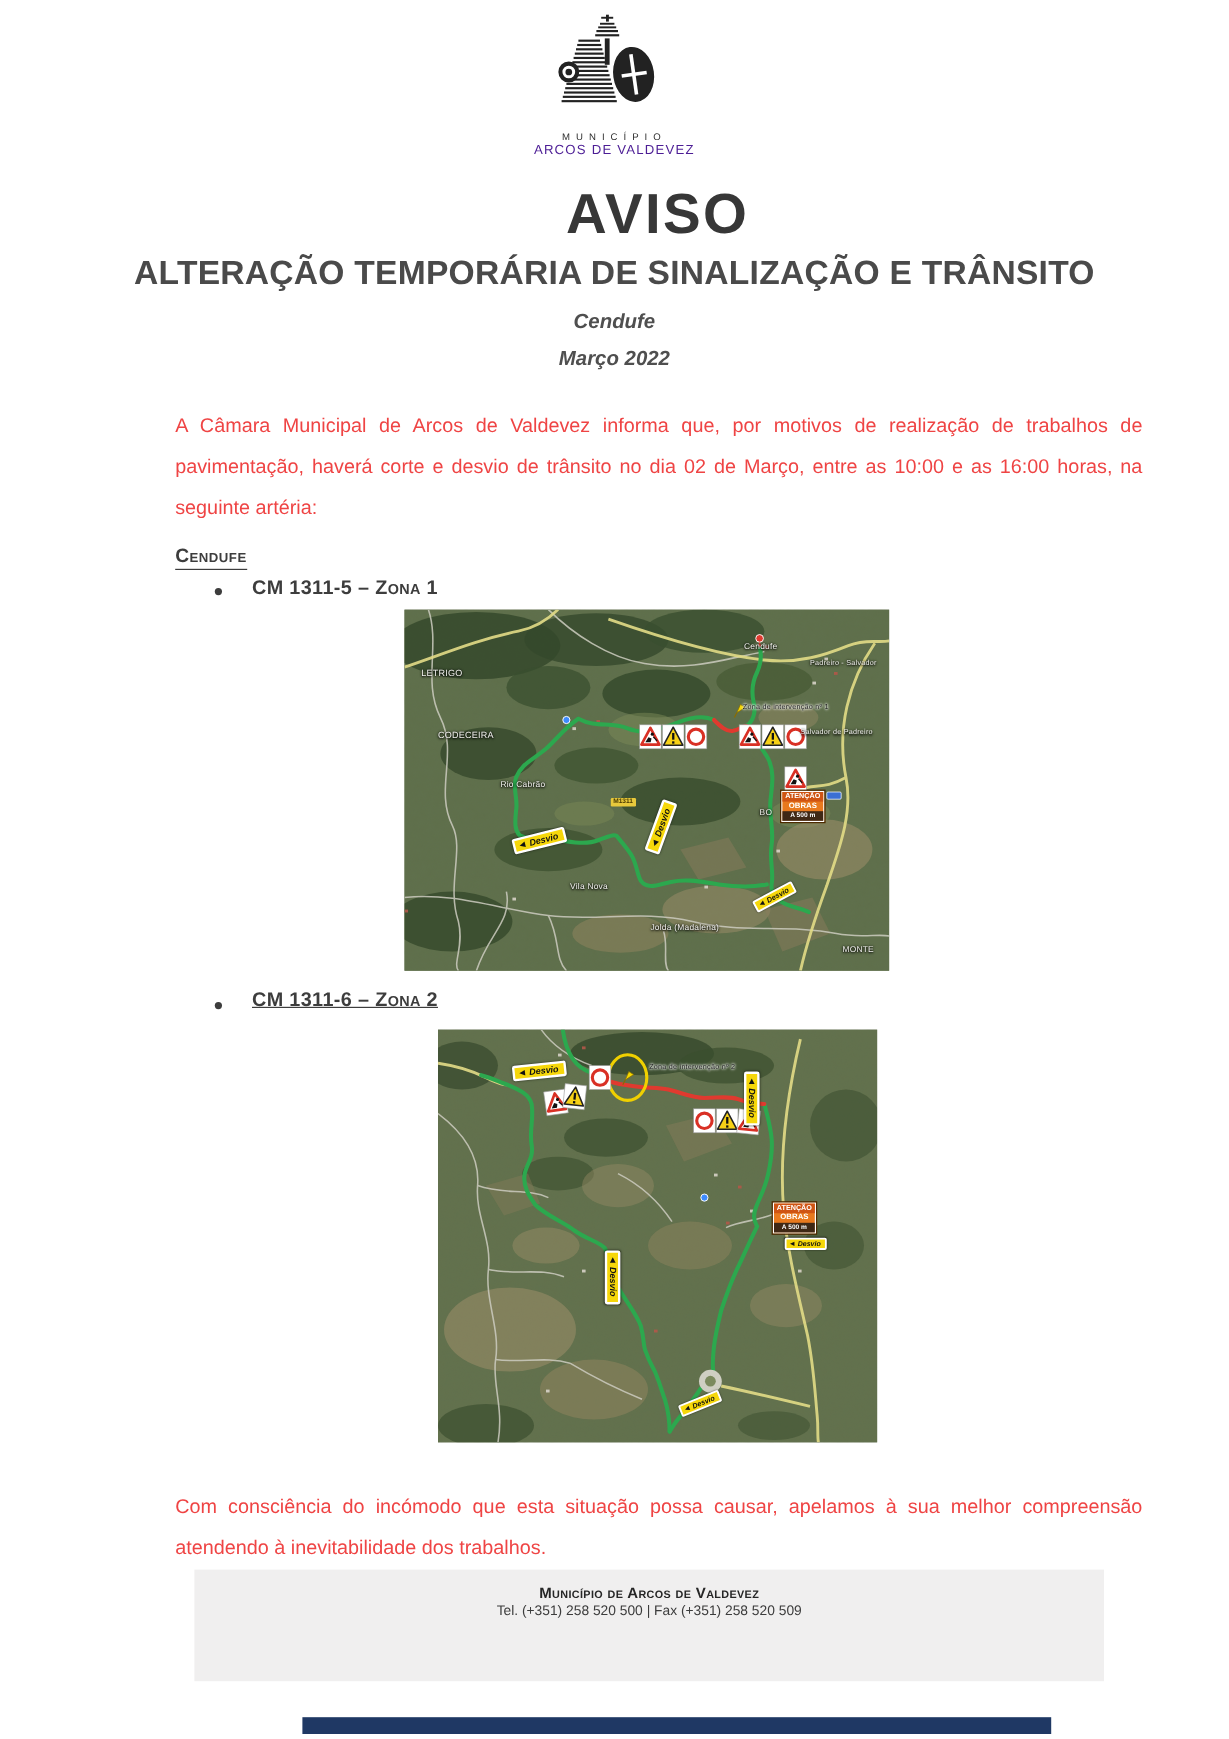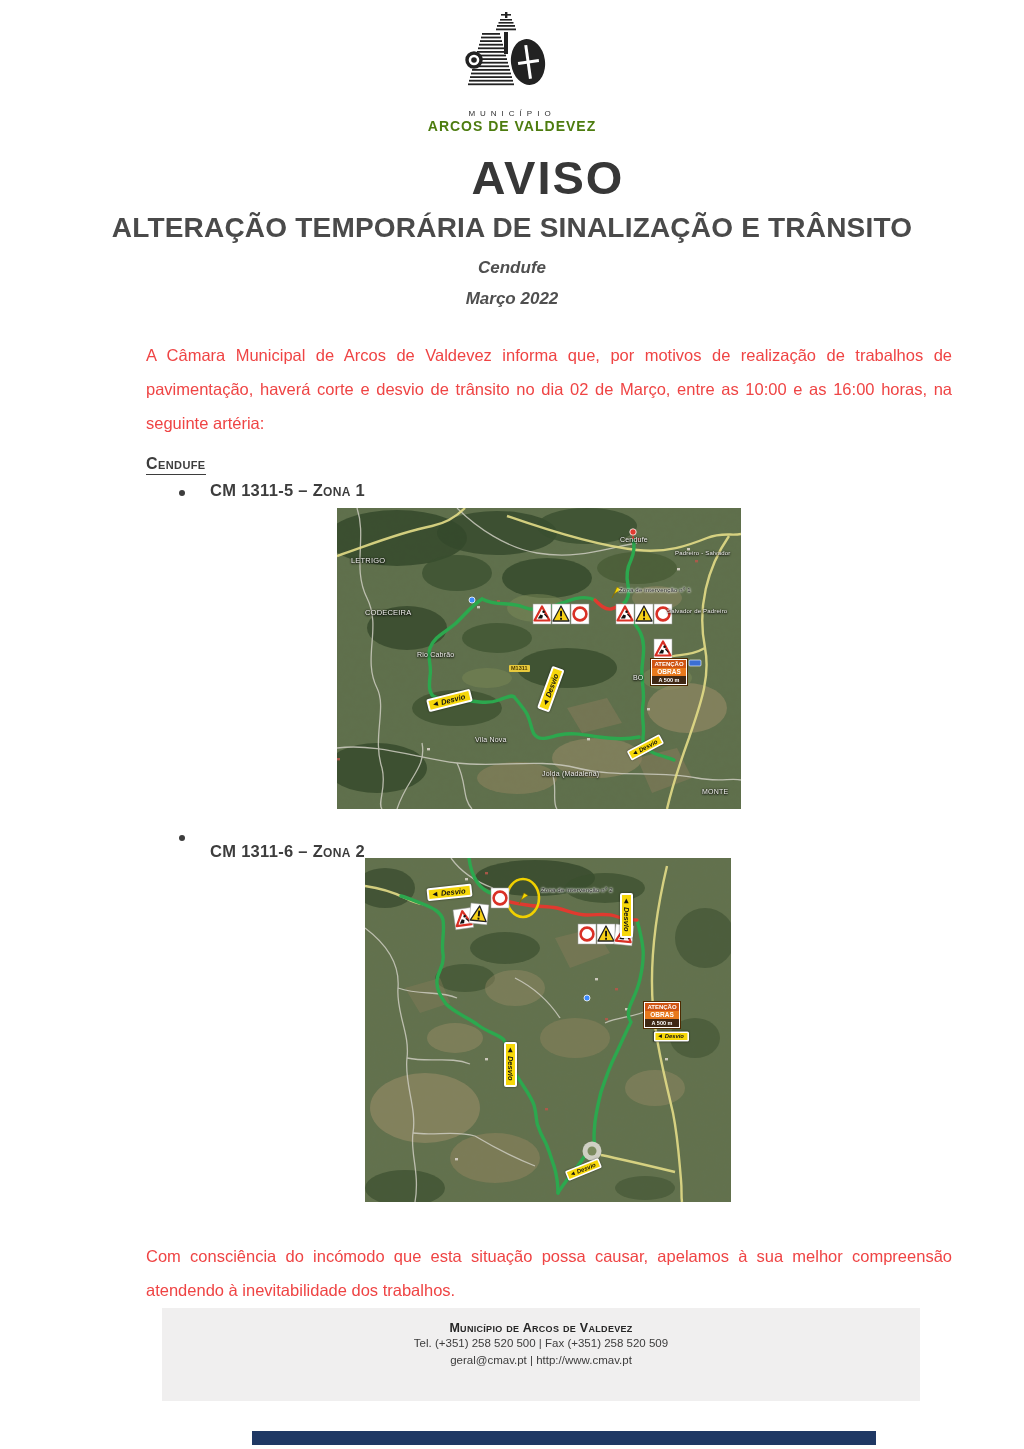--- a/index.html
+++ b/index.html
@@ -3,35 +3,35 @@
 <meta charset="utf-8">
 <style>
   html,body{margin:0;padding:0;background:#fff;}
   .page{position:relative;width:1024px;height:1449px;background:#fff;overflow:hidden;
         font-family:"Liberation Sans",sans-serif;color:#4a4a4a;}
   .abs{position:absolute;}
   .center{left:0;width:1024px;text-align:center;}
   
   .logo-wrap{top:12px;left:402px;width:220px;text-align:center;}
   .logo-line1{font-size:8px;letter-spacing:5px;color:#2e2e2e;margin-top:1px;}
-  .logo-line2{font-size:14px;font-weight:bold;letter-spacing:1px;color:#4d7c0f;}
+  .logo-line2{font-size:11px;font-weight:normal;letter-spacing:1px;color:#4c1d95;}
   .title{top:150px;font-size:47px;font-weight:bold;letter-spacing:2px;color:#373737;padding-left:36px;}
   .subtitle{top:212px;font-size:28px;font-weight:bold;color:#4a4a4a;letter-spacing:.2px;}
   .place{top:258px;font-size:17px;font-weight:bold;font-style:italic;color:#4f4f4f;}
   .date{top:289px;font-size:17px;font-weight:bold;font-style:italic;color:#4f4f4f;}
   
   .para{left:146px;width:806px;font-size:16.5px;line-height:34px;color:#ef4444;text-align:justify;}
   .intro{top:338px;}
   .closing{top:1239px;}
   .sec-head{top:455px;left:146px;font-size:16px;font-weight:bold;font-variant:small-caps;
             color:#3d3d3d;border-bottom:1.5px solid #3d3d3d;padding-bottom:1px;letter-spacing:.4px;}
   .bullet-dot{width:6px;height:6px;border-radius:50%;background:#3d3d3d;}
   .b1dot{top:490px;left:179px;} .b2dot{top:835px;left:179px;}
   .bullet-label{font-size:16.5px;font-weight:bold;font-variant:small-caps;color:#3d3d3d;letter-spacing:.3px;}
-  .b1{top:481px;left:210px;} .b2{top:842px;left:210px;}
+  .b1{top:481px;left:210px;} .b2{top:824px;left:210px;text-decoration:underline;}
   
   .map{position:absolute;overflow:hidden;background:#5f6f4b;}
   .map1{left:337px;top:508px;width:404px;height:301px;}
   .map2{left:365px;top:858px;width:366px;height:344px;}
   .map svg{position:absolute;left:0;top:0;}
   .mlabel{position:absolute;color:#f2f2ee;font-size:7px;white-space:nowrap;
           text-shadow:0 0 2px #000,0 1px 2px #000;letter-spacing:.2px;}
   .mlabel.dark{color:#1c1c1c;text-shadow:0 0 2px #fff,0 0 2px #fff,0 0 3px #fff;}
   .mlabel.big{font-size:7.5px;}
   .roadlab{position:absolute;background:#e8c93c;color:#4a3a00;font-size:5.5px;font-weight:bold;
@@ -391,17 +391,16 @@
       <span class="r2">OBRAS</span>
       <span class="r3">A 500 m</span>
     </div>
   </div>
 
   <div class="abs para closing">Com consciência do incómodo que esta situação possa causar, apelamos à sua melhor compreensão atendendo à inevitabilidade dos trabalhos.</div>
 
   <div class="abs footer-box">
     <div class="f1">Município de Arcos de Valdevez</div>
     <div class="f2" style="margin-top:0;">Tel. (+351) 258 520 500 | Fax (+351) 258 520 509</div>
-    <div class="f2" style="margin-top:0;">geral@cmav.pt | http://www.cmav.pt</div>
   </div>
 
   <div class="abs bottom-bar"></div>
 </div>
 
 </body></html>

